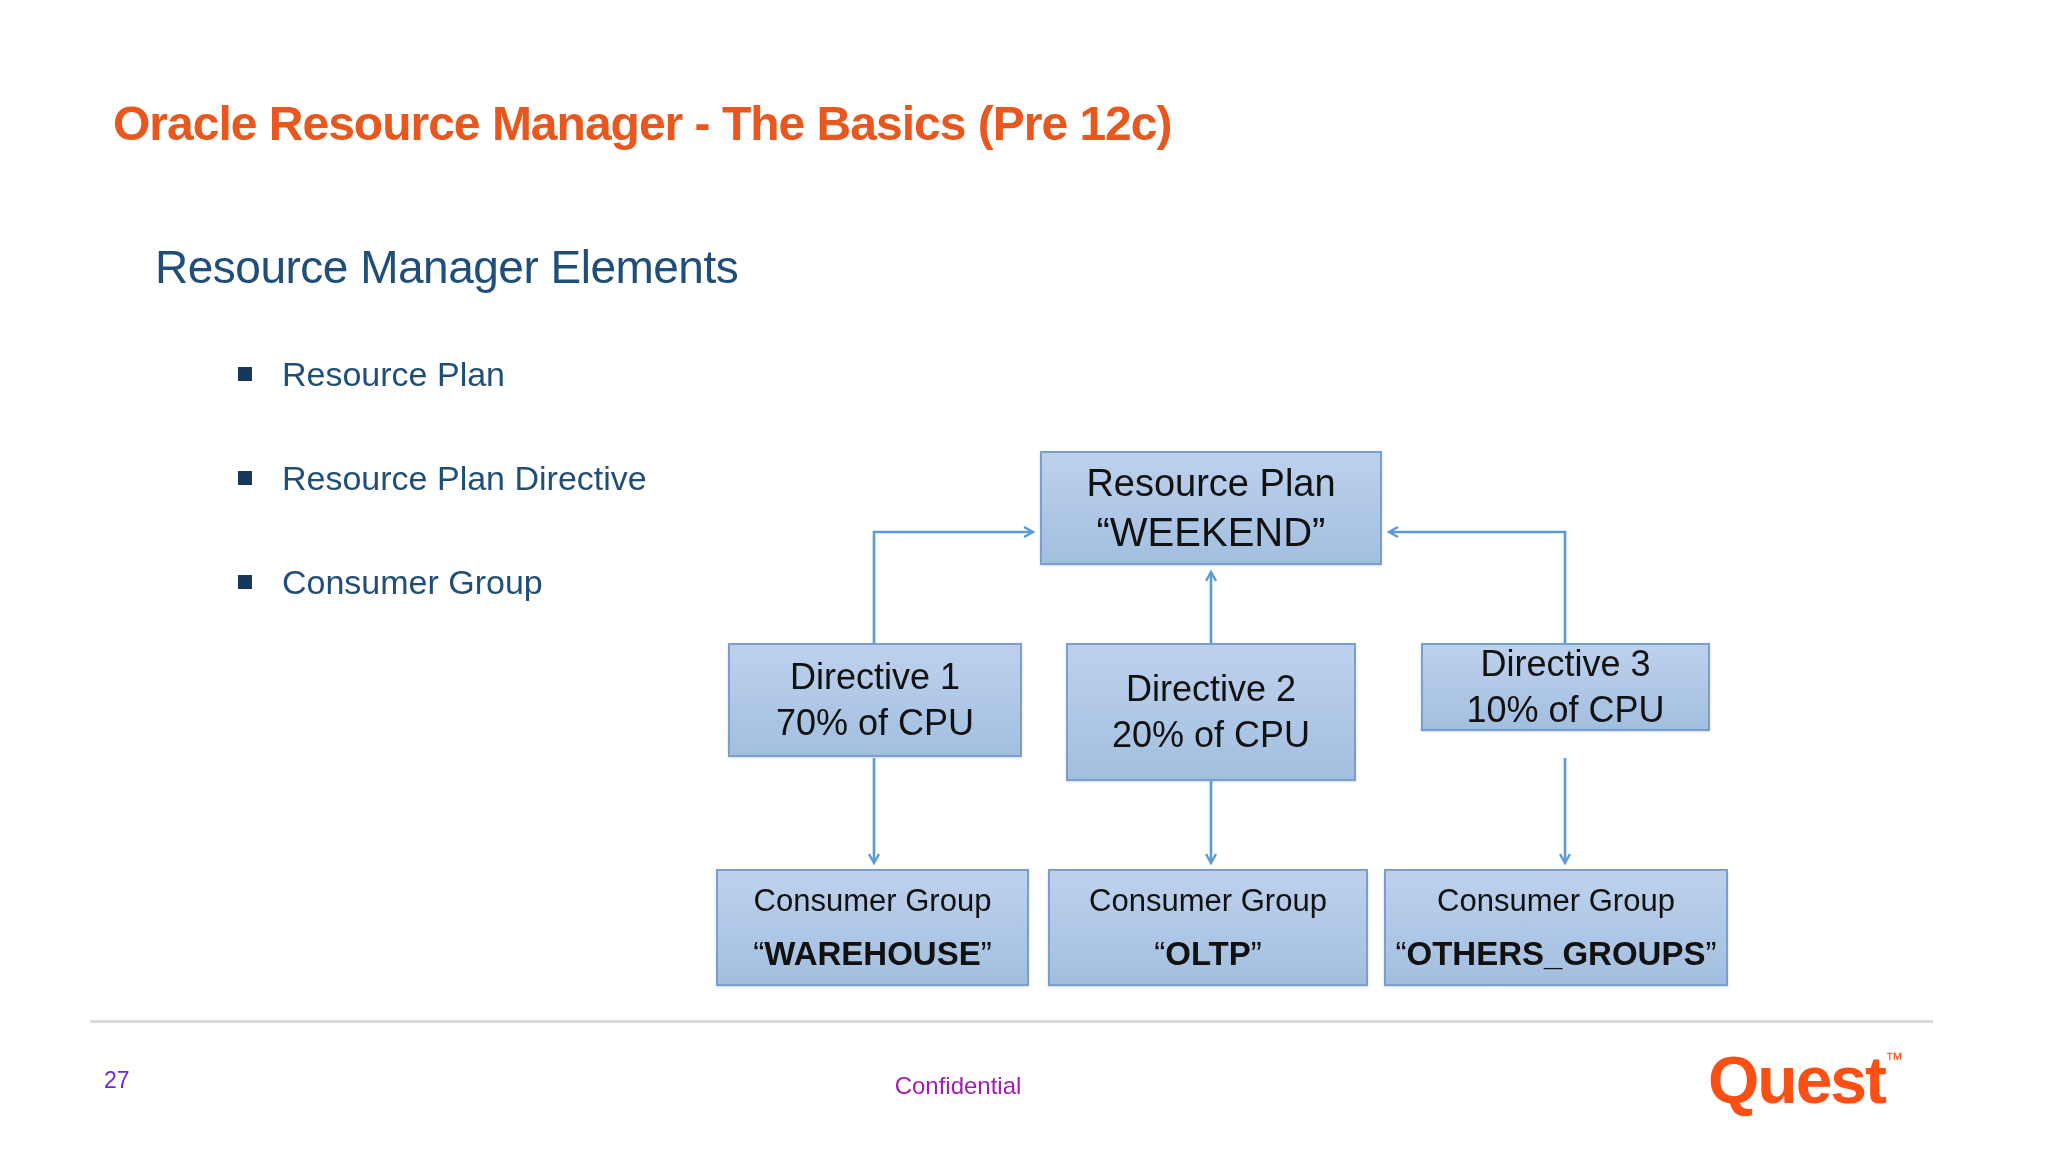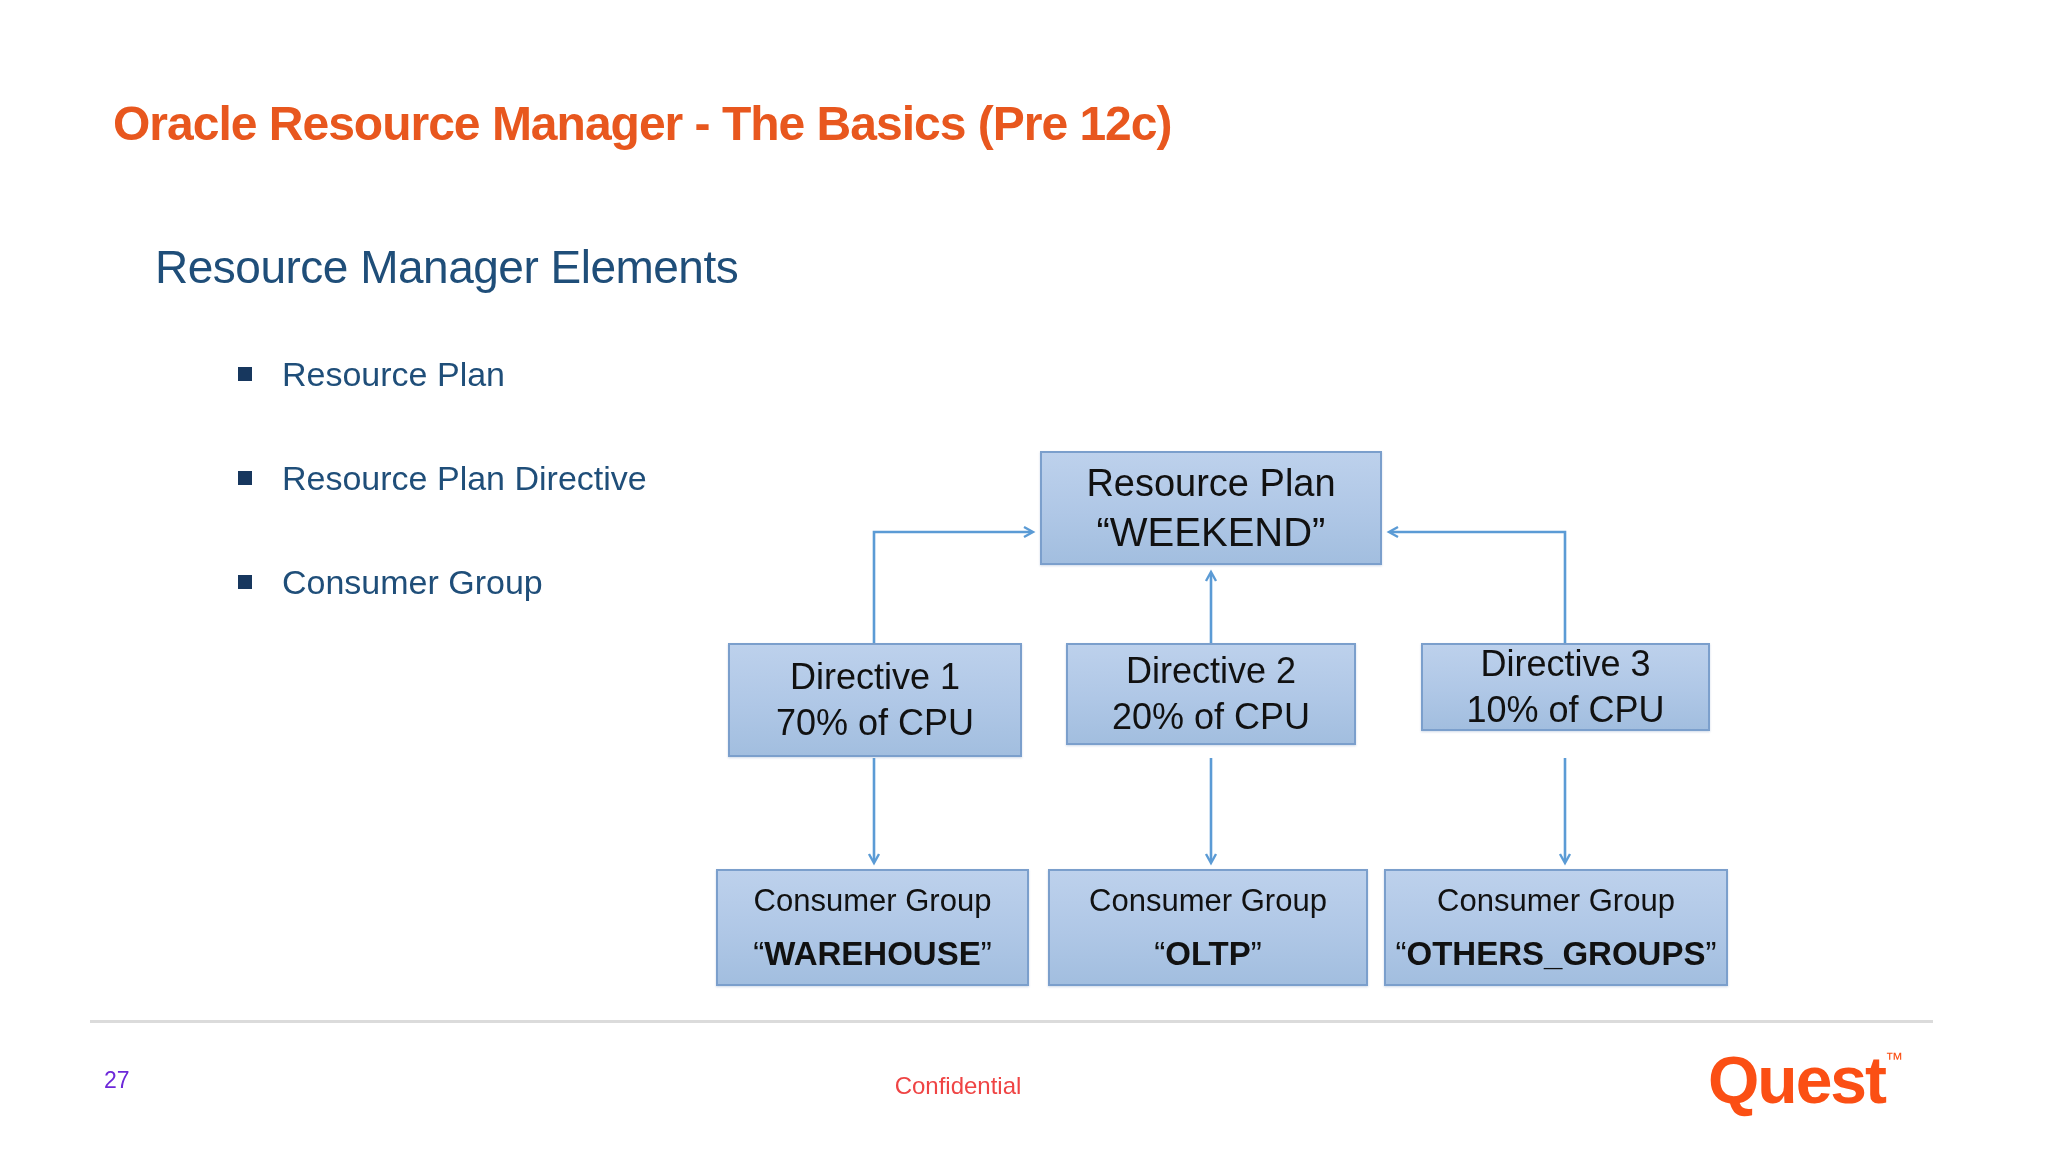--- a/index.html
+++ b/index.html
@@ -62,21 +62,21 @@
     justify-content: center;
     text-align: center;
     color: #111111;
     box-shadow: 0 1px 2px rgba(120,150,190,0.35);
   }
   .plan-box    { left: 1040px; top: 451px; width: 342px; height: 114px; }
   .plan-line1  { font-size: 38px; line-height: 48px; }
   .plan-line2  { font-size: 40px; line-height: 50px; font-weight: 400; }
 
   .dir-box-0 { left: 728px;  top: 643px; width: 294px; height: 114px; }
-  .dir-box-1 { left: 1066px; top: 643px; width: 290px; height: 102px; }
+  .dir-box-1 { left: 1066px; top: 643px; width: 290px; height: 138px; }
   .dir-box-2 { left: 1421px; top: 643px; width: 289px; height: 88px; }
   .dir-line1 { font-size: 36px; line-height: 46px; }
   .dir-line2 { font-size: 36px; line-height: 46px; }
   .dir-line2 .pct { font-weight: 400; }
 
   .grp-box-0 { left: 716px;  top: 869px; width: 313px; height: 117px; }
   .grp-box-1 { left: 1048px; top: 869px; width: 320px; height: 117px; }
   .grp-box-2 { left: 1384px; top: 869px; width: 344px; height: 117px; }
   .grp-line1 { font-size: 31px; line-height: 42px; }
   .grp-line2 { font-size: 33px; line-height: 44px; margin-top: 10px; }
@@ -99,21 +99,21 @@
     left: 104px; top: 1067px;
     font-size: 23px;
     color: #6d28d9;
   }
   .confidential {
     position: absolute;
     left: 0; top: 1072px;
     width: 1916px;
     text-align: center;
     font-size: 24px;
-    color: #ef4444;
+    color: #a21caf;
   }
   .quest-logo {
     position: absolute;
     left: 1708px; top: 1042px;
     font-size: 66px;
     font-weight: 700;
     letter-spacing: -2px;
     color: #FB4F14;
     white-space: nowrap;
   }

